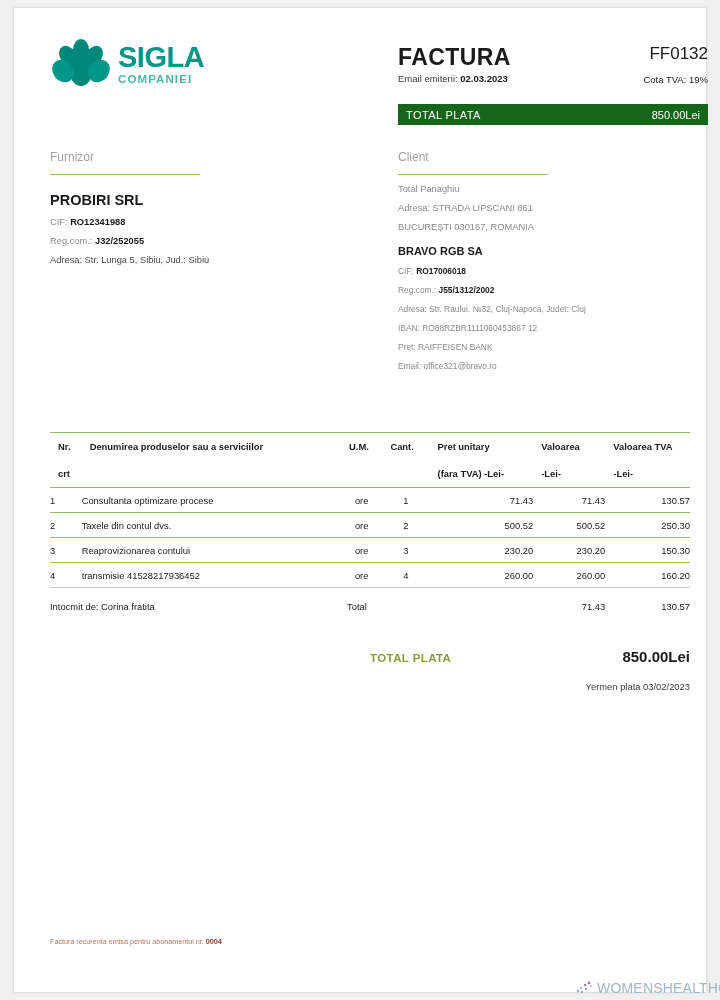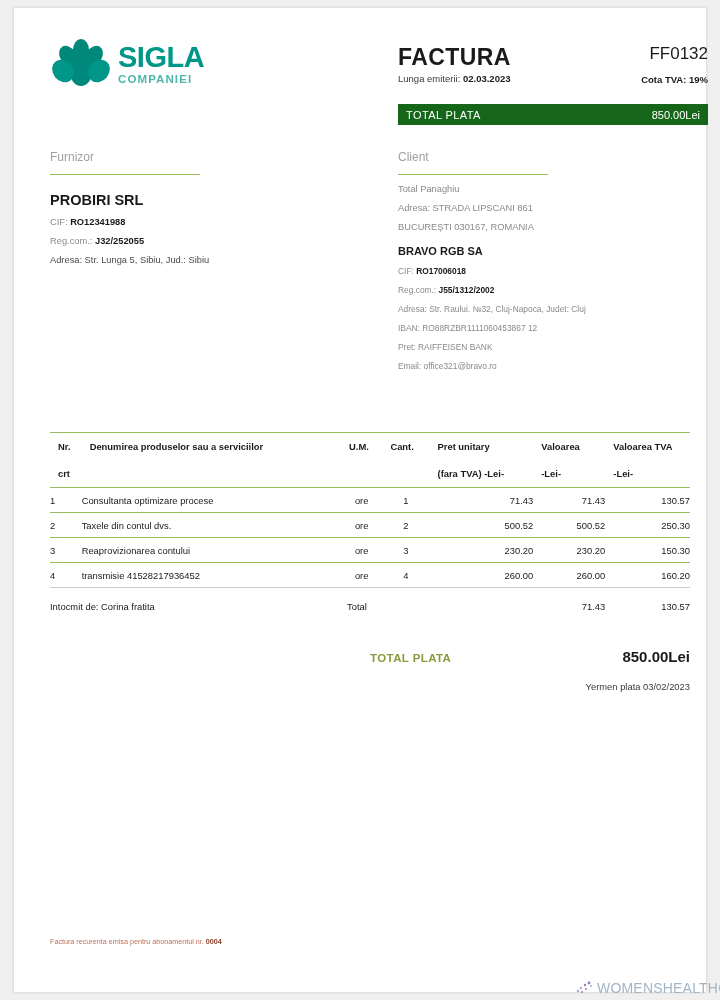--- a/index.html
+++ b/index.html
@@ -22,21 +22,21 @@
   .logo-text { display: flex; flex-direction: column; line-height: 1; }
   .logo-title { font-size: 29px; font-weight: bold; color: #009688; letter-spacing: -0.5px; }
   .logo-sub { font-size: 11.5px; font-weight: bold; color: #4db6ac; letter-spacing: 1.1px; margin-top: 2px; }
 
   .inv-head { position: absolute; left: 384px; top: 36px; width: 310px; }
   .inv-head-row { display: flex; justify-content: space-between; align-items: flex-start; }
   .inv-title { font-size: 23px; font-weight: bold; color: #1a1a1a; letter-spacing: 0.4px; }
   .inv-no { font-size: 17px; color: #1a1a1a; }
   .inv-date { font-size: 9.5px; color: #3a3a3a; margin-top: 2px; }
   .inv-date b { color: #1a1a1a; }
-  .inv-vat { font-size: 9.5px; font-weight: bold; color: #1a1a1a; text-align: right; margin-top: 3px; }
+  .inv-vat { font-size: 9.5px; font-weight: normal; color: #1a1a1a; text-align: right; margin-top: 3px; }
 
   .green-bar {
     position: absolute; left: 384px; top: 96px;
     width: 310px; height: 21px;
     background: #16661a;
     display: flex; align-items: center; justify-content: space-between;
     padding: 0 8px;
   }
   .green-bar span { color: #ffffff; font-size: 11px; }
   .green-bar .gb-label { letter-spacing: 0.4px; }
@@ -100,21 +100,21 @@
     </div>
   </div>
 
   <div class="inv-head">
     <div class="inv-head-row">
       <div class="inv-title">FACTURA</div>
       <div class="inv-no">FF0132</div>
     </div>
     <div class="inv-head-row">
       <div class="inv-date">
-        <span>Lunga emiterii:</span>
+        <span>Email emiterii:</span>
         <b>02.03.2023</b>
       </div>
       <div class="inv-vat">Cota TVA: 19%</div>
     </div>
   </div>
 
   <div class="green-bar">
     <span class="gb-label">TOTAL PLATA</span>
     <span class="gb-val">850.00Lei</span>
   </div>

